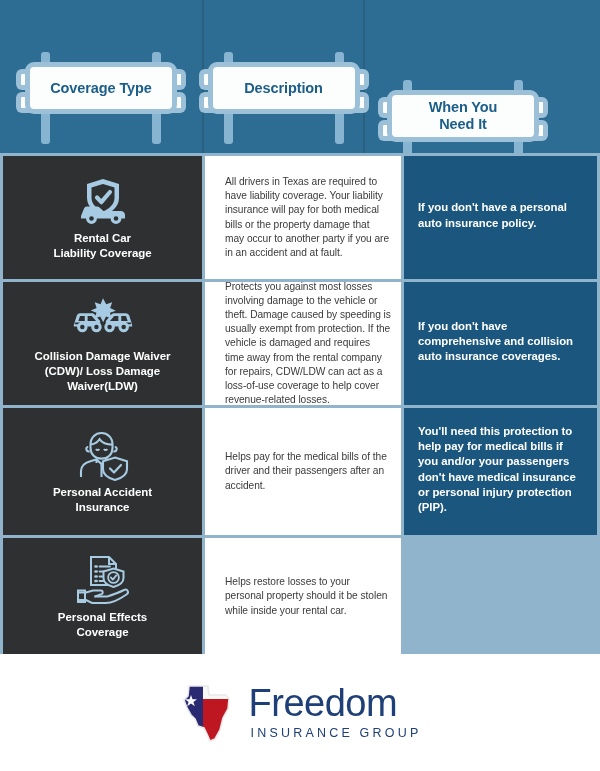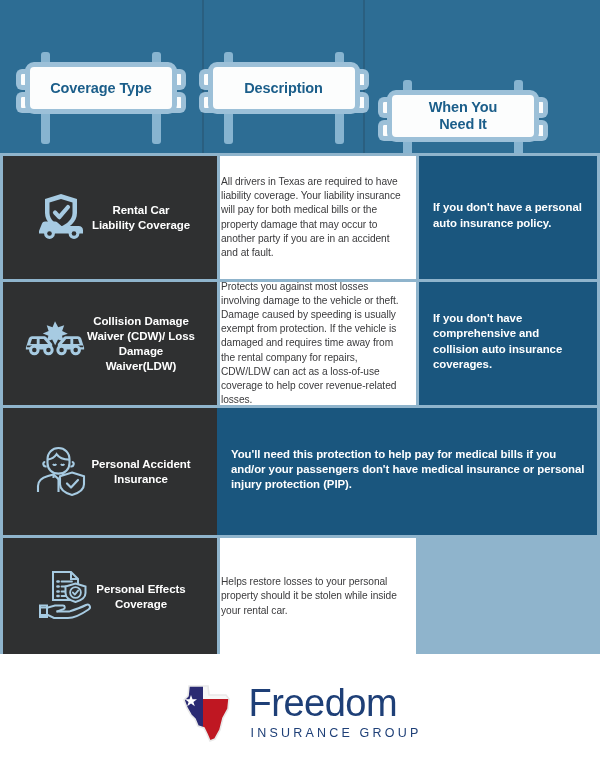--- a/index.html
+++ b/index.html
@@ -113,38 +113,38 @@
     flex: 0 0 auto;
     margin-bottom: 3px;
   }
   .row:last-child { margin-bottom: 0; }
   .row.r1 { height: 123px; }
   .row.r2 { height: 123px; }
   .row.r3 { height: 127px; }
   .row.r4 { height: 117px; }
 
   .cell-type {
-    width: 214px;
+    width: 199px;
     background: #2f3031;
     display: flex;
-    flex-direction: row;
+    flex-direction: column;
     align-items: center;
     justify-content: center;
     box-sizing: border-box;
     padding: 6px 21px;
   }
   .cell-desc {
     width: 196px;
     background: #ffffff;
     margin-left: 3px;
     margin-right: 3px;
     display: flex;
     align-items: center;
     box-sizing: border-box;
-    padding: 8px 10px 8px 1px;
+    padding: 8px 10px 8px 20px;
   }
   .cell-when {
     flex: 1;
     background: #1a567e;
     display: flex;
     align-items: center;
     box-sizing: border-box;
     padding: 4px 12px 8px 14px;
   }
 
@@ -340,20 +340,23 @@
             <path d="M6 49 V43 C6 37.3 10.5 34.5 16 33 L21.5 31.4 L26.5 36 L31.5 31.4 L37 33 C41 34.1 44.5 35.9 46 39" fill="none"></path>
             <path d="M21.5 31.4 V35" fill="none"></path>
             <path d="M31.5 31.4 V35" fill="none"></path>
             <path d="M26.5 36 V49" fill="none"></path>
             <path d="M40 29.5 L52 33.3 V41.2 C52 46.3 46.8 50 40 52 C33.2 50 28 46.3 28 41.2 V33.3 Z" fill="#2f3031"></path>
             <path d="M35 40.5 L39 44.5 L46 37" fill="none" stroke-width="2.2" stroke-linecap="round" stroke-linejoin="round"></path>
           </svg>
         </div>
         <div class="type-label">Personal Accident<br>Insurance</div>
       </div>
+      <div class="cell-desc">
+        <div class="desc-text">Helps pay for the medical bills of the driver and their passengers after an accident.</div>
+      </div>
       <div class="cell-when">
         <div class="when-text">You'll need this protection to help pay for medical bills if you and/or your passengers don't have medical insurance or personal injury protection (PIP).</div>
       </div>
     </div>
 
     <div class="row r4">
       <div class="cell-type">
         <div class="icon-box">
           <svg width="58" height="52" viewBox="0 0 58 52" fill="none" stroke="#a7cbe2" stroke-width="2">
             <path d="M17 3 H35 L42 10 V31 H17 Z" fill="none"></path>

